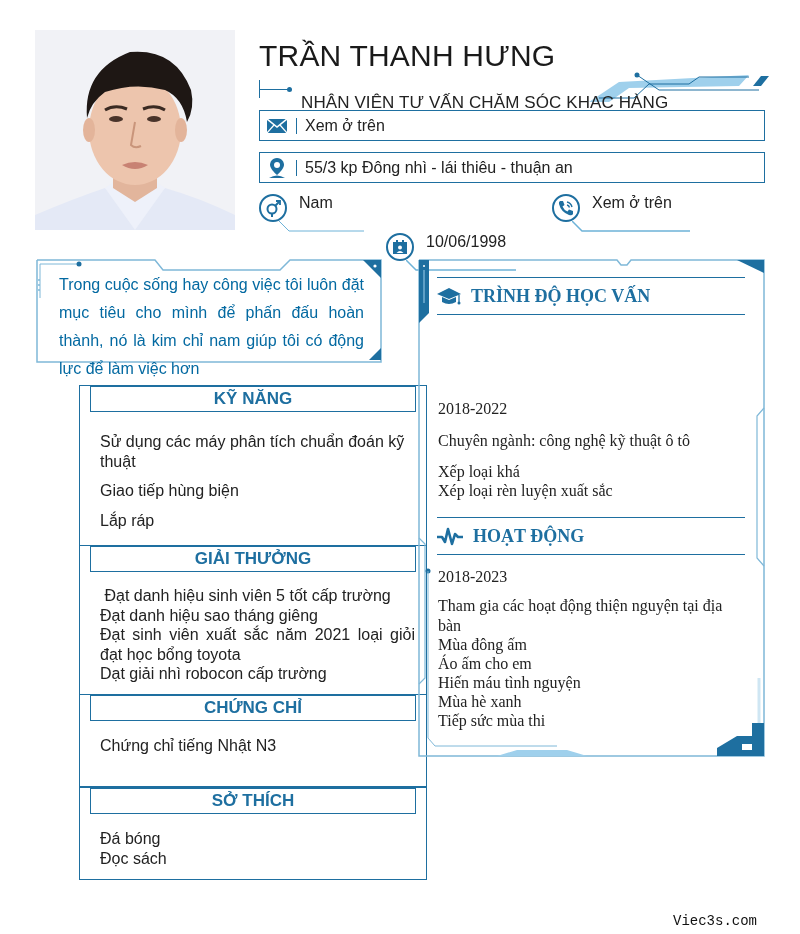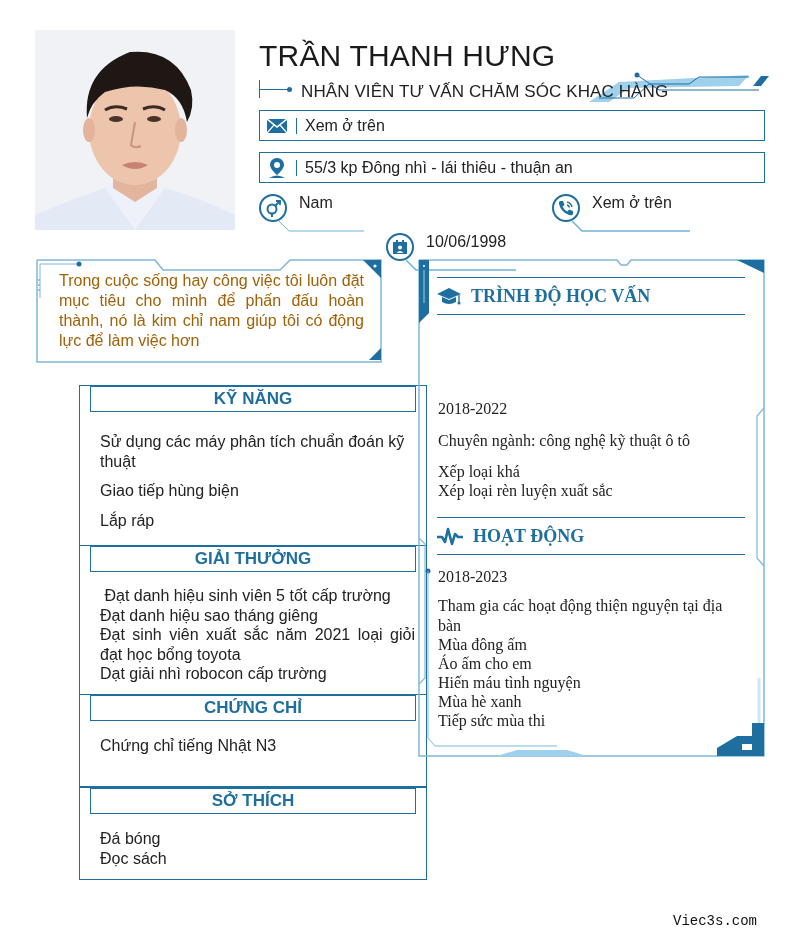--- a/index.html
+++ b/index.html
@@ -11,37 +11,37 @@
     
     .photo { left: 35px; top: 30px; width: 200px; height: 200px; background: #f2f3f6; overflow: hidden; }
     .photo svg { width: 100%; height: 100%; display: block; }
 
     
     .name { left: 259px; top: 39px; font-size: 30px; font-weight: normal; color: #1a1a1a; letter-spacing: 0.2px; }
     .title-wrap { left: 259px; top: 74px; height: 30px; width: 520px; }
     .title-line { position: absolute; left: 0; top: 6px; width: 1px; height: 18px; background: #1e6fa0; }
     .title-hline { position: absolute; left: 0; top: 15px; width: 30px; height: 1px; background: #1e6fa0; }
     .title-dot { position: absolute; left: 28px; top: 13px; width: 5px; height: 5px; border-radius: 50%; background: #1e6fa0; }
-    .title-text { position: absolute; left: 42px; top: 8px; font-size: 17px; color: #222; letter-spacing: 0.1px; white-space: nowrap; }
+    .title-text { position: absolute; left: 42px; top: 19px; font-size: 17px; color: #222; letter-spacing: 0.1px; white-space: nowrap; }
     .deco-svg { position: absolute; left: 280px; top: -2px; }
 
     .contact-box { left: 259px; width: 506px; height: 31px; border: 1.5px solid #1e6fa0; display: flex; align-items: center; }
     .contact-box .ic { width: 30px; height: 100%; display: flex; align-items: center; justify-content: center; margin-left: 2px; }
     .contact-box .sep { width: 1px; height: 16px; background: #1e6fa0; margin: 0 8px 0 4px; }
     .contact-box .txt { font-size: 16px; color: #222; }
 
     .info-item { top: 191px; height: 40px; }
     .info-item .circ { position: absolute; left: 0; top: 3px; width: 28px; height: 28px; border-radius: 50%; border: 2px solid #1e6fa0; display: flex; align-items: center; justify-content: center; background: #fff; }
     .info-item .txt { position: absolute; left: 40px; top: 3px; font-size: 16px; color: #222; white-space: nowrap; }
     .info-item .uline { position: absolute; left: 20px; top: 30px; }
 
     
     .objective { left: 35px; top: 258px; width: 348px; height: 106px; }
     .objective svg.frame { position: absolute; left: 0; top: 0; }
-    .objective .txt { position: absolute; left: 24px; top: 13px; width: 305px; font-size: 16px; line-height: 20px; color: #a16207; text-align: justify; }
+    .objective .txt { position: absolute; left: 24px; top: 13px; width: 305px; font-size: 16px; line-height: 28px; color: #0369a1; text-align: justify; }
 
     .sec { left: 35px; width: 348px; border: 1.5px solid #1e6fa0; margin-left: 44px; }
     .sec .head { margin: 0 10px; height: 26px; border: 1.5px solid #1e6fa0; border-top-width: 1.5px; display: flex; align-items: center; justify-content: center; font-weight: bold; color: #1e6fa0; font-size: 17px; }
     .sec .body { padding: 0 0 0 20px; font-size: 16px; color: #222; }
     .sec .p { line-height: 19.5px; }
 
     
     .right-panel { left: 417px; top: 258px; width: 349px; height: 500px; font-family: Liberation Serif, serif; }
     .right-panel svg.frame { position: absolute; left: 0; top: 0; }
     .rh { position: absolute; left: 20px; width: 308px; height: 38px; border-top: 1.5px solid #1e6fa0; border-bottom: 1.5px solid #1e6fa0; display: flex; align-items: center; }

